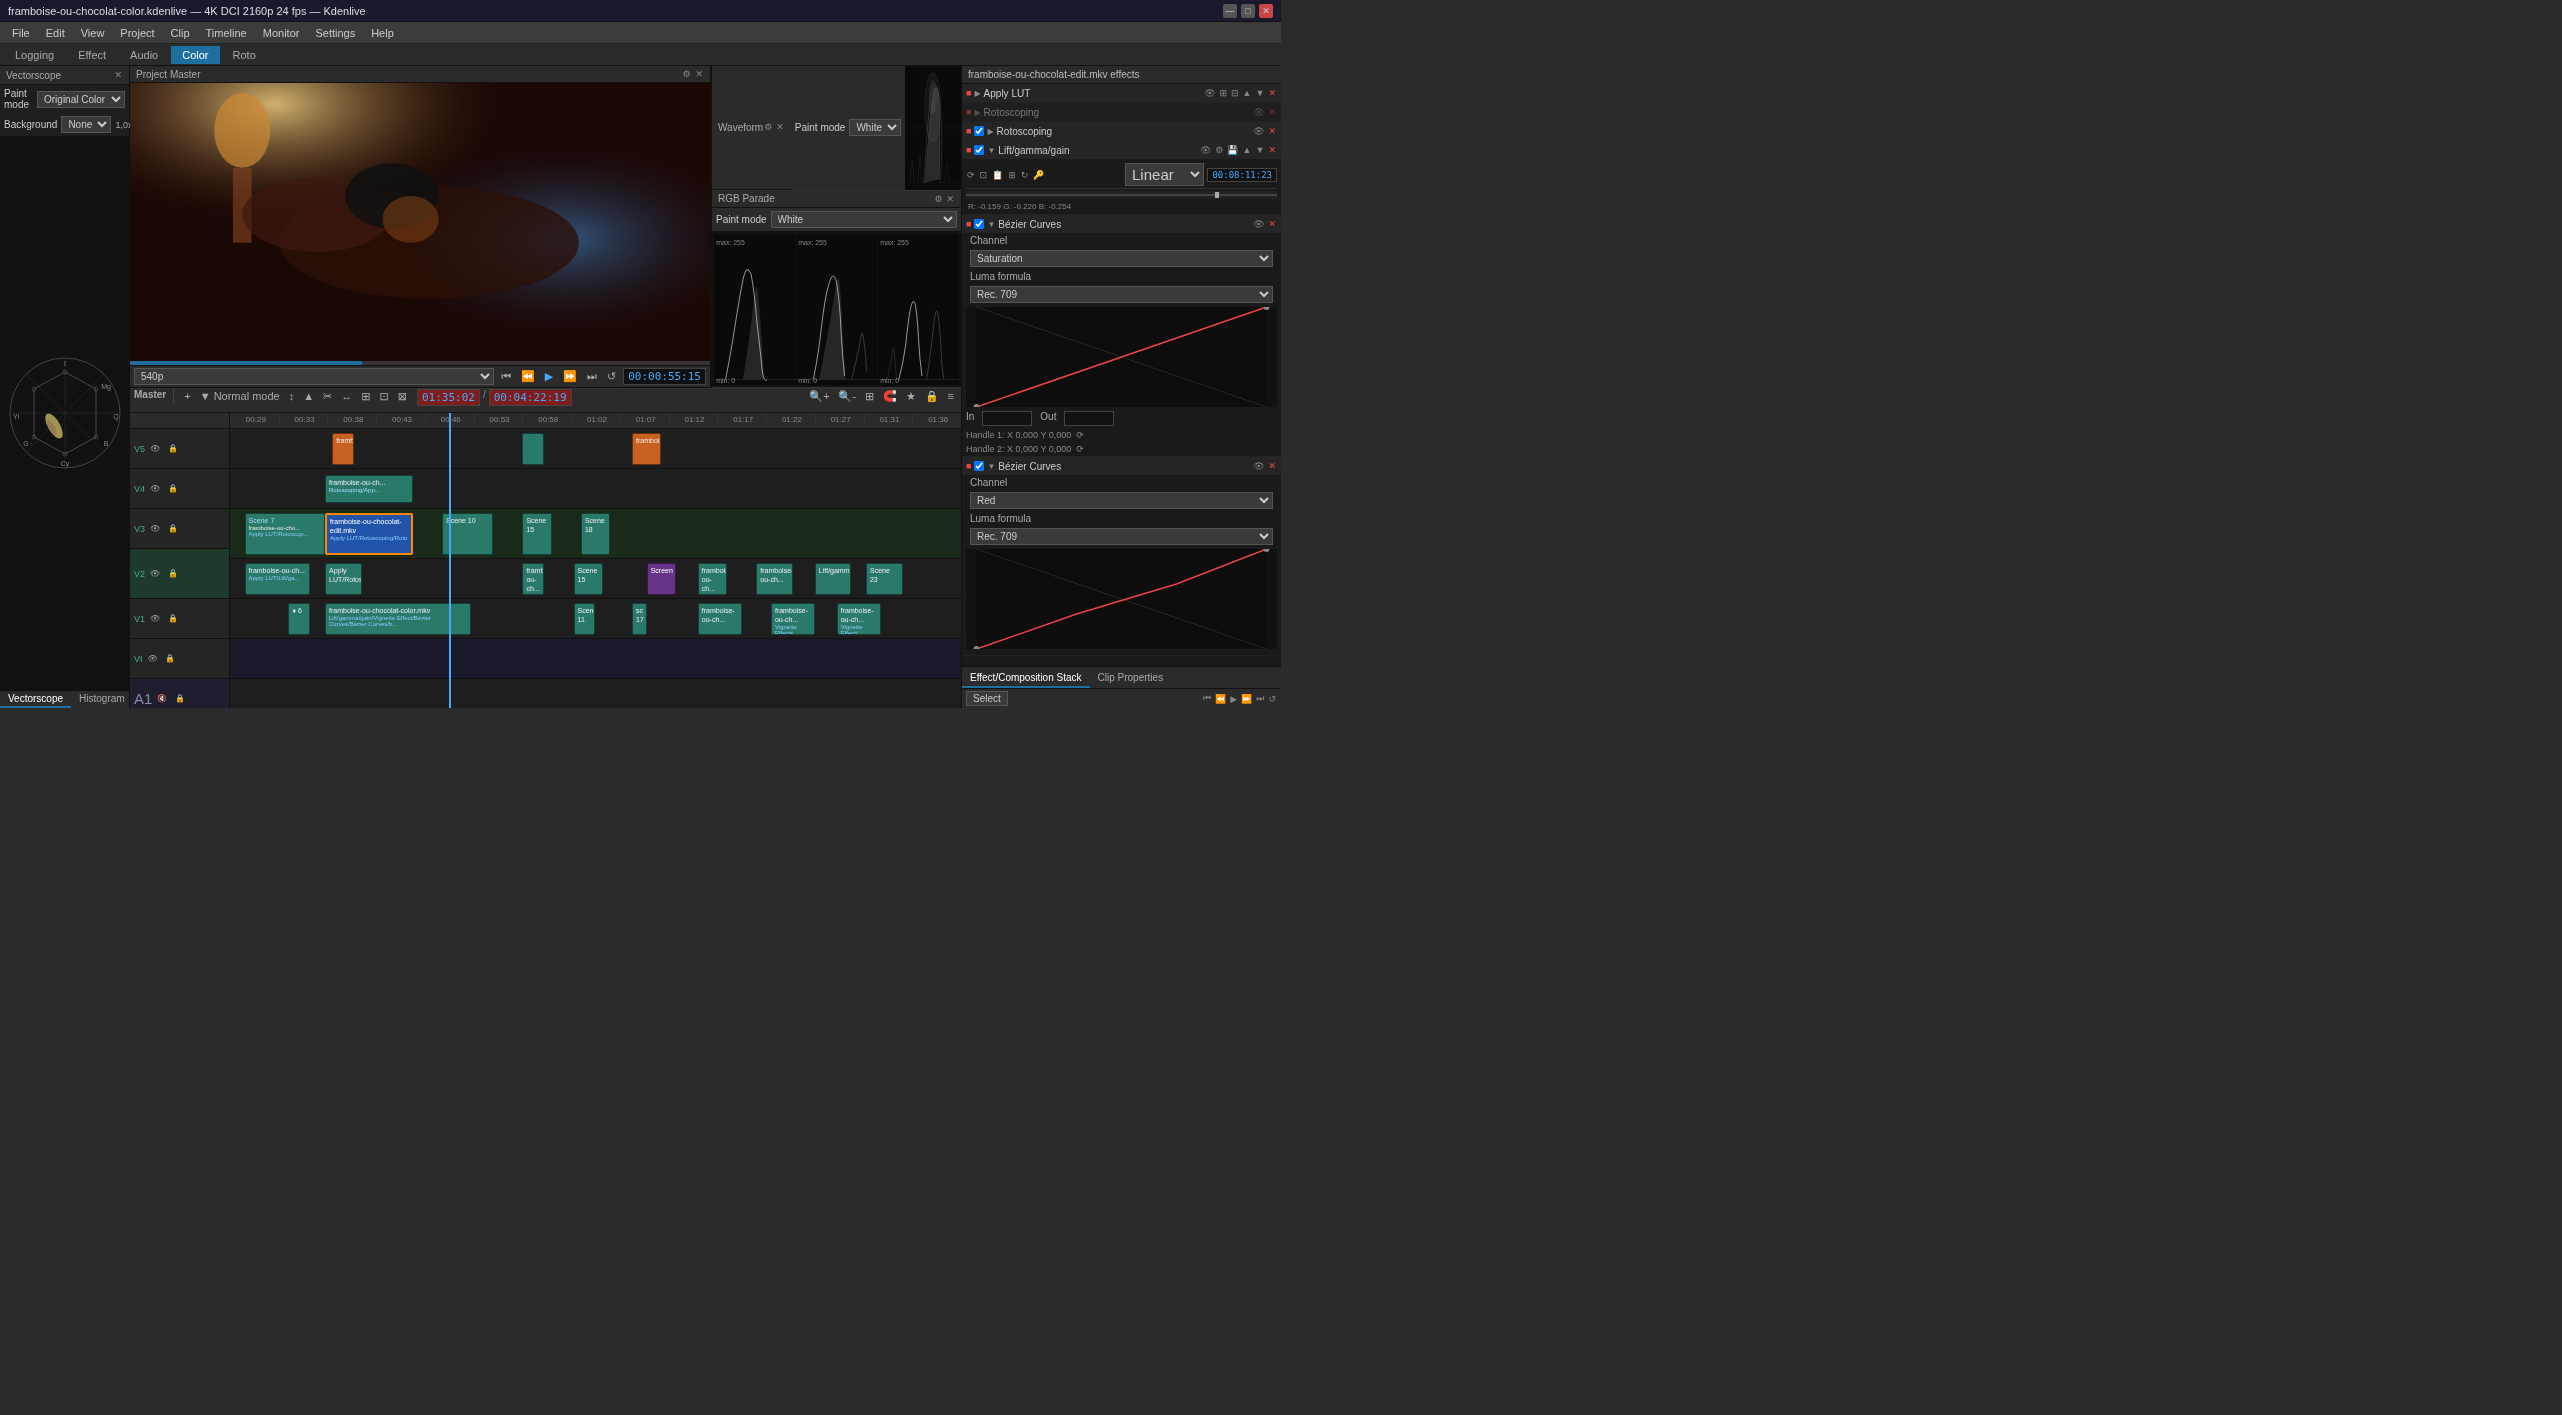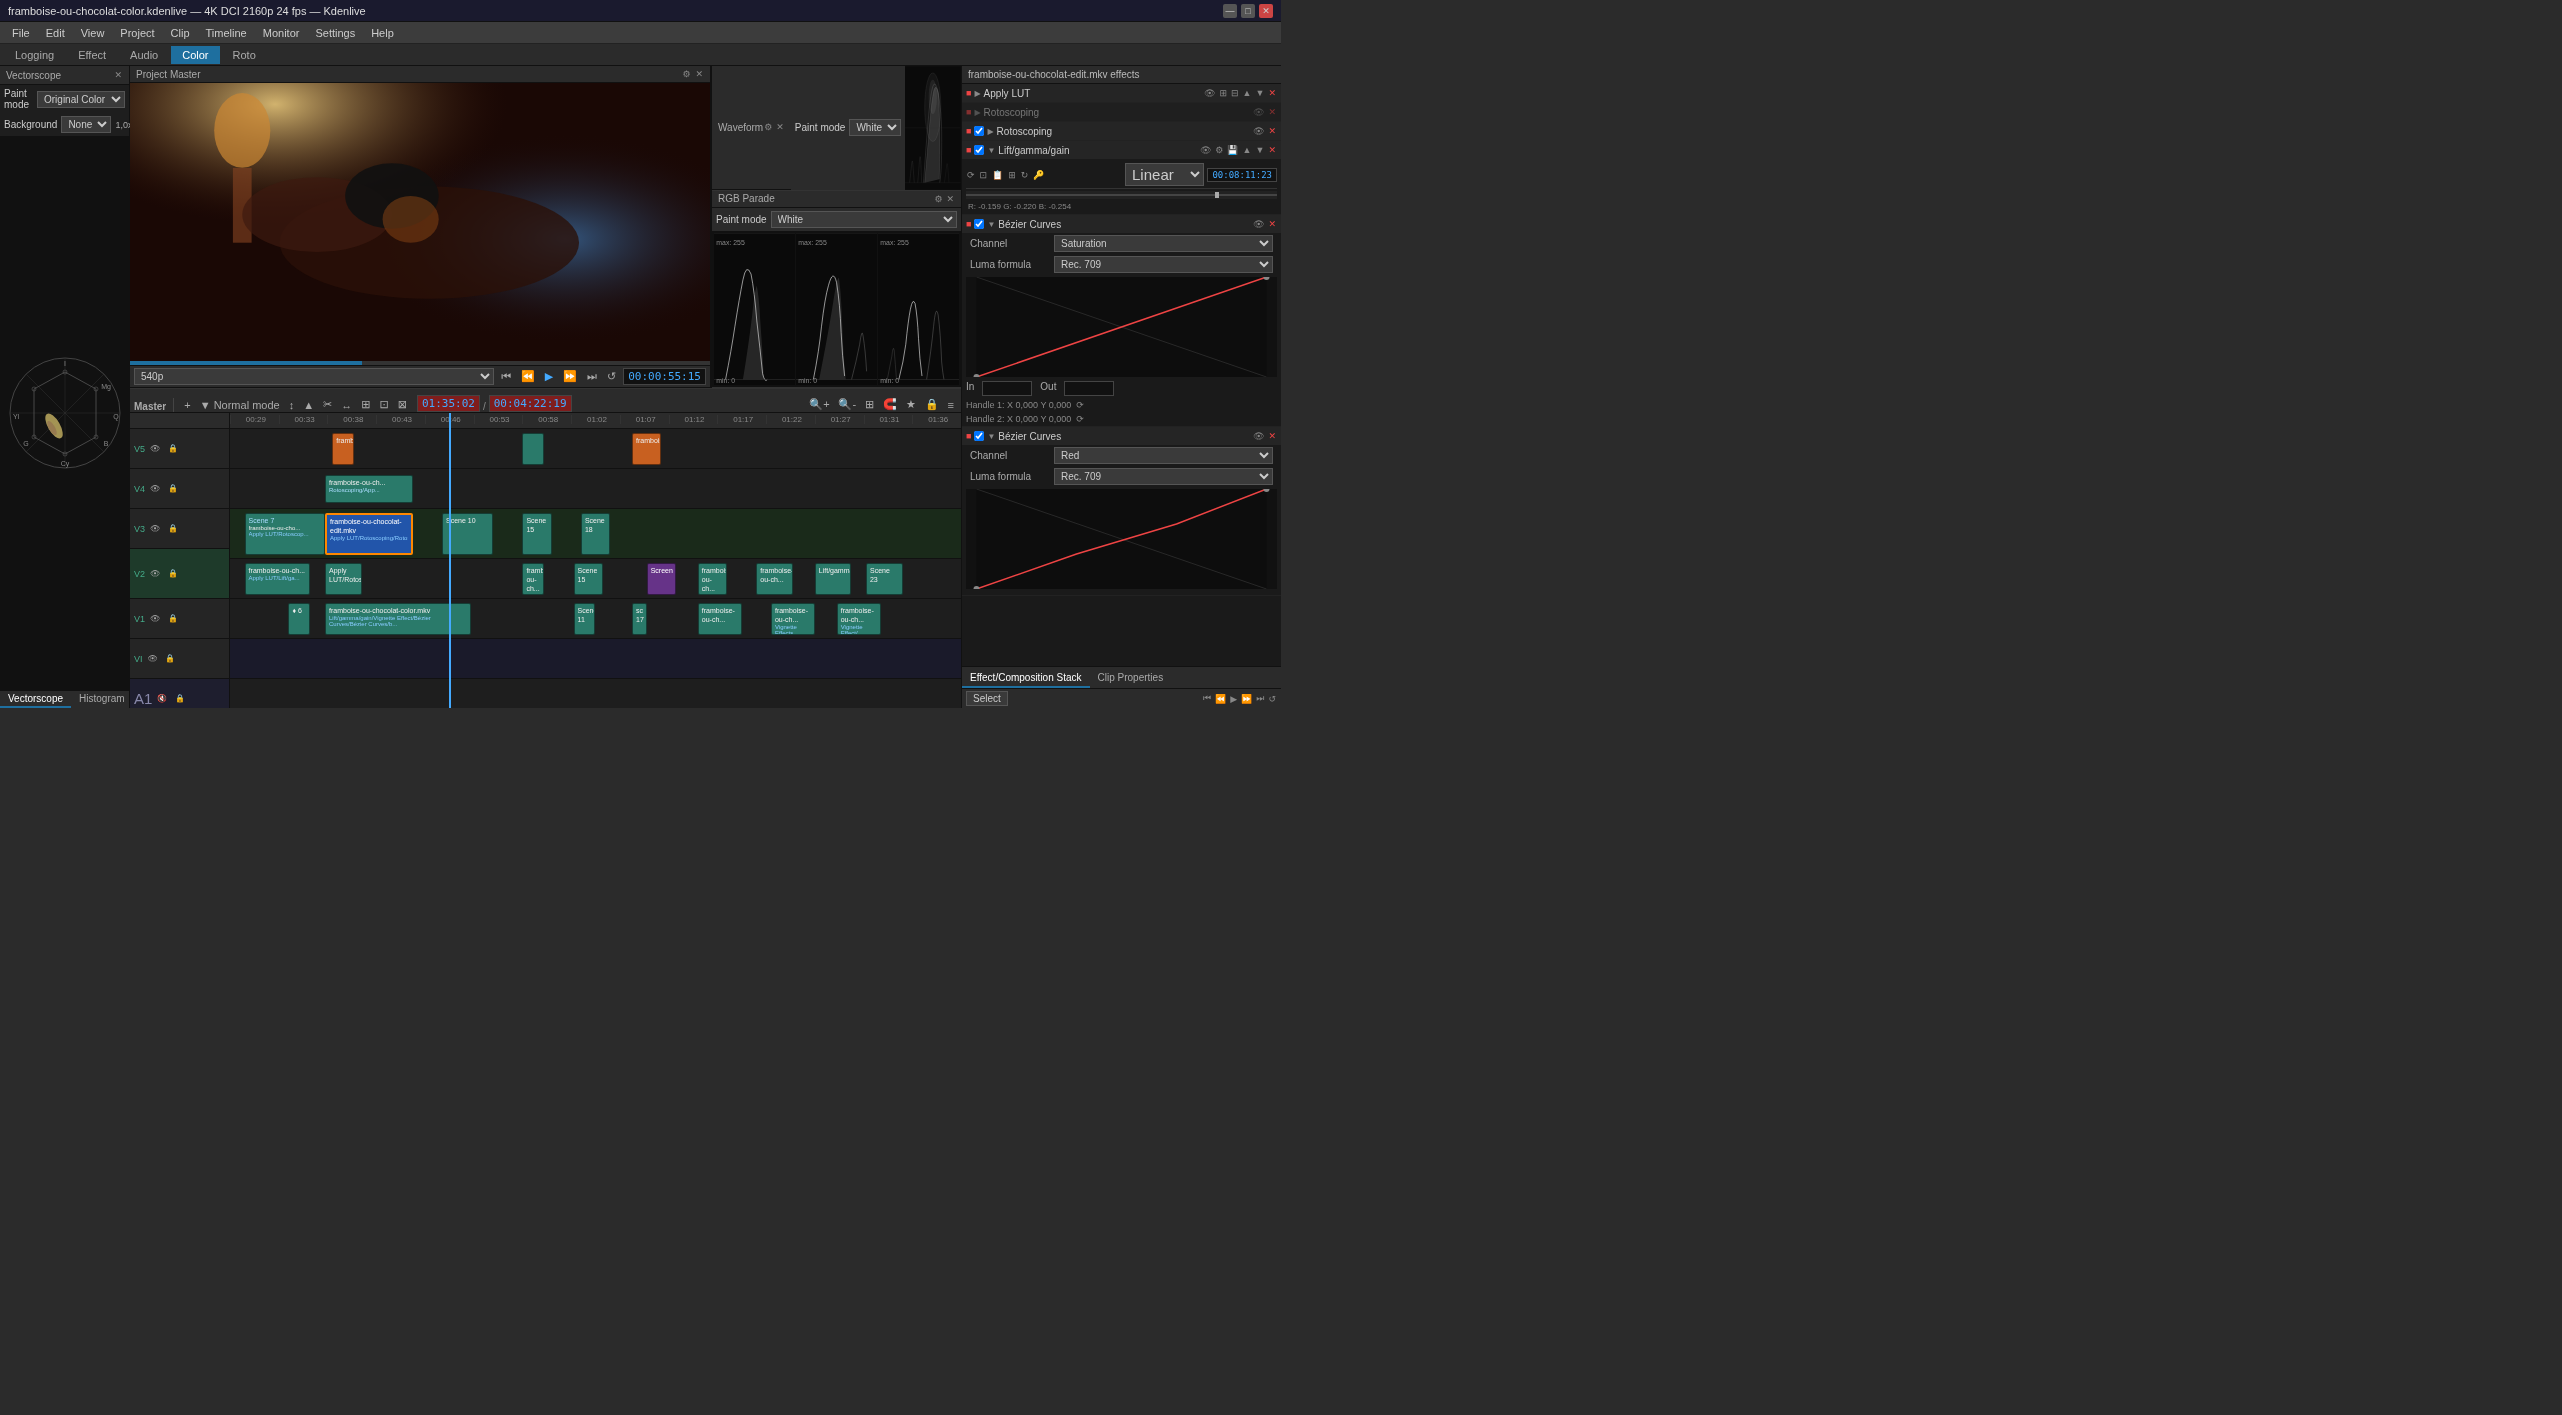--- a/index.html
+++ b/index.html
@@ -210,21 +210,21 @@
     .timeline-area {
       height: 320px;
       background: #1e1e1e;
       border-top: 1px solid #333;
       overflow: hidden;
     }
     .timeline-toolbar {
       background: #2b2b2b;
       height: 24px;
       display: flex;
-      align-items: flex-end;
+      align-items: flex-start;
       padding: 0 4px;
       gap: 3px;
       border-bottom: 1px solid #111;
     }
     .tl-btn {
       background: none;
       border: none;
       color: #aaa;
       cursor: pointer;
       font-size: 11px;
@@ -415,24 +415,24 @@
       border: 1px solid #000;
     }
     .bezier-curve-area {
       height: 100px;
       background: #111;
       position: relative;
       margin: 2px 4px;
     }
     .channel-row {
       display: flex;
-      align-items: center;
       padding: 2px 8px;
       gap: 4px;
       font-size: 10px;
+      flex-direction: column;
     }
     .channel-label { color: #aaa; width: 80px; }
     .channel-select {
       flex: 1;
       background: #3a3a3a;
       border: 1px solid #555;
       color: #ccc;
       font-size: 10px;
       padding: 1px 2px;
     }

